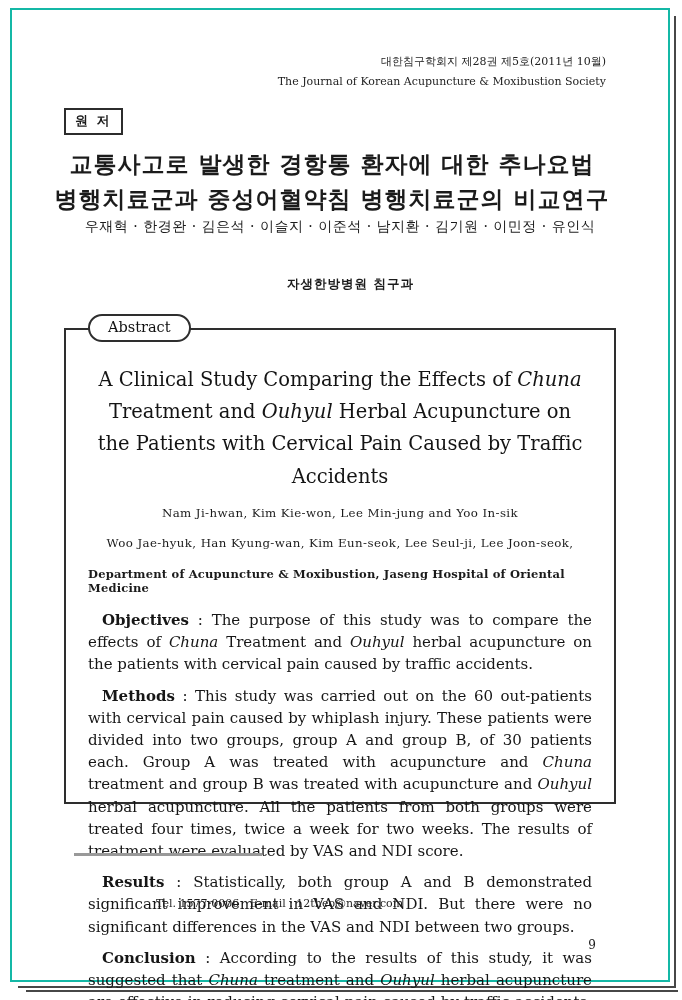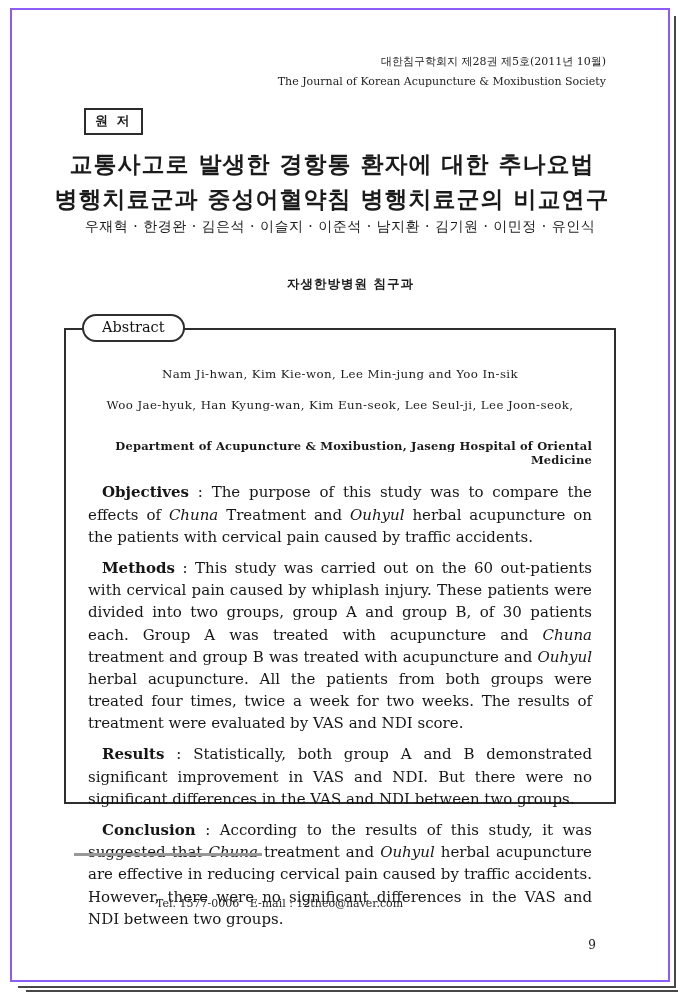--- a/index.html
+++ b/index.html
@@ -15,21 +15,21 @@
     background: #ffffff;
     overflow: hidden;
     color: #1b1b1b;
   }
   .sheet {
     position: absolute;
     left: 10px;
     top: 8px;
     width: 660px;
     height: 974px;
-    border: 2px solid #8b5cf6;
+    border: 2px solid #14b8a6;
     background: #ffffff;
     box-sizing: border-box;
     z-index: 2;
   }
   
   .edge-line-1 {
     position: absolute;
     left: 18px;
     top: 16px;
     width: 658px;
@@ -53,21 +53,21 @@
     position: absolute;
     top: 42px;
     right: 62px;
     text-align: right;
     font-size: 11px;
     line-height: 1.85;
     color: #222;
   }
   .wonjeo {
     position: absolute;
-    left: 72px;
+    left: 52px;
     top: 98px;
     border: 2px solid #2c2c2c;
     padding: 2px 9px 3px;
     font-size: 13px;
     font-weight: bold;
     letter-spacing: 2px;
     background: #fff;
   }
   .title-kr {
     position: absolute;
@@ -107,21 +107,21 @@
     top: 318px;
     height: 476px;
     border: 2px solid #2e2e2e;
     box-sizing: border-box;
     background: #fff;
     padding: 24px 22px 10px;
   }
   .abstract-pill {
     position: absolute;
     top: -16px;
-    left: 16px;
+    left: 22px;
     background: #ffffff;
     border: 2px solid #2e2e2e;
     border-radius: 16px;
     padding: 4px 18px 5px;
     font-size: 14.5px;
     line-height: 1;
     color: #111;
   }
   .title-en {
     margin: 10px 2px 12px;
@@ -132,25 +132,25 @@
   }
   .authors-en {
     text-align: center;
     font-size: 11.8px;
     line-height: 1.5;
     letter-spacing: 0.4px;
     margin-top: 12px;
   }
   .authors-en .line { margin-bottom: 13px; }
   .dept-en {
-    text-align: right;
+    text-align: left;
     font-size: 11.5px;
     font-weight: bold;
     letter-spacing: 0.2px;
-    margin-top: 25px;
+    margin-top: 14px;
   }
   .sections {
     margin-top: 14px;
     font-size: 15px;
     line-height: 1.48;
     text-align: justify;
     color: #161616;
   }
   .sections p {
     margin: 0 0 9px;
@@ -204,20 +204,21 @@
       <div>병행치료군과 중성어혈약침 병행치료군의 비교연구</div>
     </div>
 
     <div class="authors-kr">우재혁 · 한경완 · 김은석 · 이슬지 · 이준석 · 남지환 · 김기원 · 이민정 · 유인식</div>
 
     <div class="affil-kr">자생한방병원 침구과</div>
 
     <div class="abstract-box">
       <div class="abstract-pill">Abstract</div>
 
+      <div class="title-en"><span>A Clinical Study Comparing the Effects of </span><span class="it">Chuna</span><span> Treatment and </span><span class="it">Ouhyul</span><span> Herbal Acupuncture on the Patients with Cervical Pain Caused by Traffic Accidents</span></div>
 
       <div class="authors-en">
         <div class="line">Nam Ji-hwan, Kim Kie-won, Lee Min-jung and Yoo In-sik</div>
         <div class="line">Woo Jae-hyuk, Han Kyung-wan, Kim Eun-seok, Lee Seul-ji, Lee Joon-seok,</div>
       </div>
 
       <div class="dept-en">Department of Acupuncture &amp; Moxibustion, Jaseng Hospital of Oriental Medicine</div>
 
       <div class="sections">
         <p><span class="sec-label">Objectives</span><span><span> : The purpose of this study was to compare the effects of </span><span class="it">Chuna</span><span> Treatment and </span><span class="it">Ouhyul</span><span> herbal acupuncture on the patients with cervical pain caused by traffic accidents.</span></span></p>

